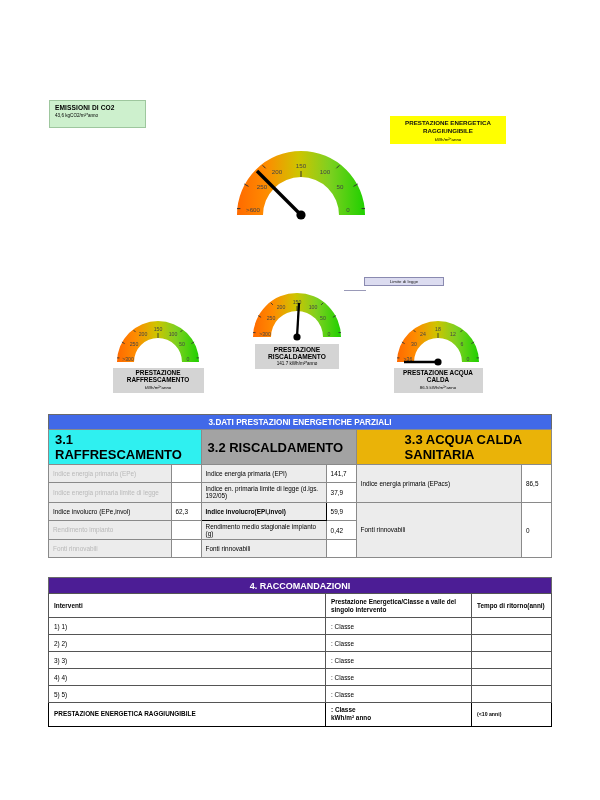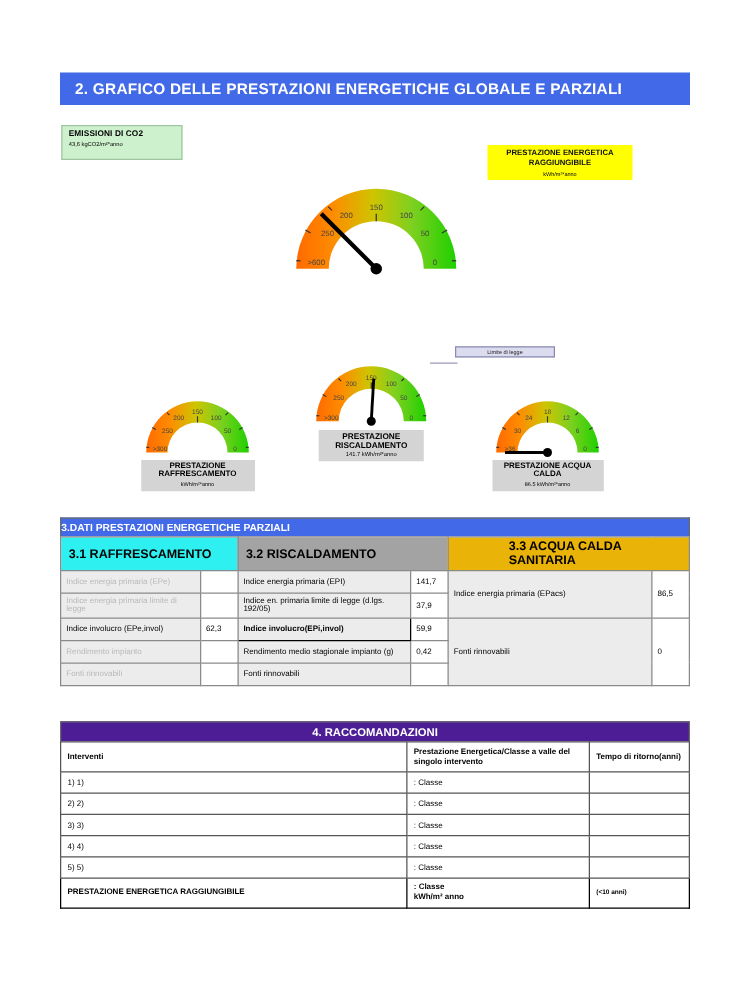--- a/index.html
+++ b/index.html
@@ -63,27 +63,27 @@
           background:#dcdcf0;border:.6px solid #8a8ab0;box-sizing:border-box;
           display:flex;align-items:center;justify-content:center;
           font-size:4.4px;color:#222;}
   #limite-line{position:absolute;left:344px;top:290px;width:22px;height:1px;
                background:#9a9ab8;}
 
   
   table{border-collapse:collapse;}
   #bar-sec3{position:absolute;left:48px;top:414px;width:504px;height:15px;
             background:#4169e8;color:#fff;font-weight:bold;font-size:8.2px;
-            display:flex;align-items:center;
+            display:flex;align-items:center;justify-content:center;
             box-sizing:border-box;border:1px solid #6a6a6a;border-bottom:none;}
   #tbl-parz{position:absolute;left:48px;top:429px;width:504px;
             font-size:6.4px;}
   #tbl-parz td{border:.8px solid #8a8a8a;padding:2px 4px;
                vertical-align:middle;box-sizing:border-box;}
-  #tbl-parz .hd{font-weight:bold;font-size:10px;padding:2px 6px;height:13px;}
+  #tbl-parz .hd{font-weight:bold;font-size:13px;padding:2px 6px;height:13px;}
   #tbl-parz .hd-cool{background:#2ff0f0;}
   #tbl-parz .hd-heat{background:#a3a3a3;}
   #tbl-parz .hd-acs{background:#eab308;padding-left:48px;}
   #tbl-parz .lbl{background:#ececec;height:18px;line-height:1.15;}
   #tbl-parz .dim{color:#b9b9b9;}
   #tbl-parz .num{background:#ffffff;text-align:left;width:30px;
                  font-size:6.4px;}
   #tbl-parz .bold{font-weight:bold;}
   #tbl-parz .thickbox{border:1.6px solid #000;}
 
@@ -100,23 +100,20 @@
                        line-height:1.3;}
   #tbl-racc .c2{width:146px;}
   #tbl-racc .c3{width:80px;}
   #tbl-racc .small{font-weight:normal;font-size:5.2px;}
 </style>
 </head>
 <body>
 
 <div class="page">
 
-  <div class="bar" id="bar-sec2">
-    <span>2. GRAFICO DELLE PRESTAZIONI ENERGETICHE GLOBALE E PARZIALI</span>
-  </div>
 
   <div id="co2box">
     <div class="t">EMISSIONI DI CO2</div>
     <div class="v">43,6 kgCO2/m²*anno</div>
   </div>
 
   <div id="yellowbox">
     <div class="t">
       <span>PRESTAZIONE ENERGETICA</span><br>
       <span>RAGGIUNGIBILE</span>

